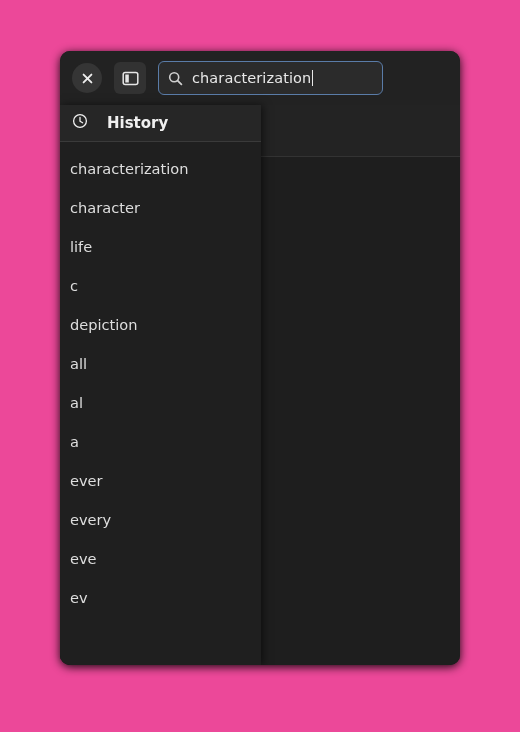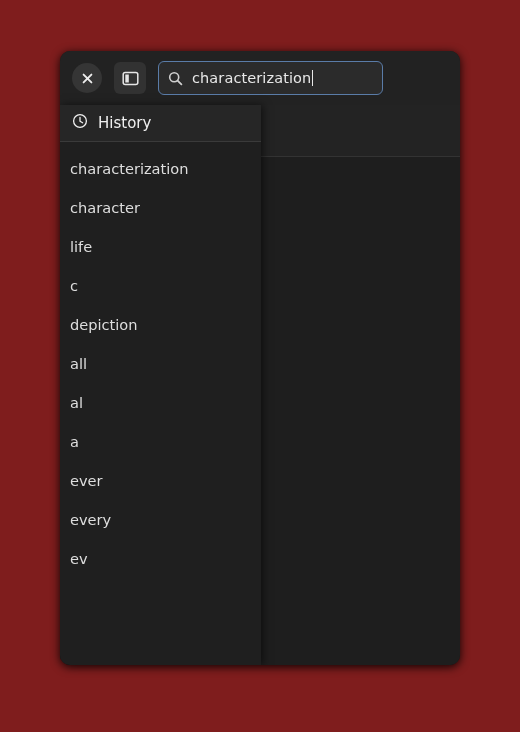--- a/index.html
+++ b/index.html
@@ -9,21 +9,21 @@
     width: 520px;
     height: 732px;
     overflow: hidden;
     font-family: "DejaVu Sans", sans-serif;
   }
 
   #root {
     position: relative;
     width: 520px;
     height: 732px;
-    background: #7f1d1d;
+    background: #ec4899;
   }
 
   
   .app-window {
     position: absolute;
     left: 60px;
     top: 51px;
     width: 400px;
     height: 614px;
     background: #1c1c1c;
@@ -174,24 +174,24 @@
   .history-header {
     height: 37px;
     background: #262626;
     border-bottom: 1px solid #3a3a3a;
     display: flex;
     align-items: center;
     padding-left: 12px;
     box-sizing: border-box;
   }
   .history-header-label {
-    margin-left: 10px;
+    margin-left: 19px;
     color: #f0f0f0;
     font-size: 15px;
-    font-weight: normal;
+    font-weight: bold;
   }
 
   .history-list {
     padding-top: 7px;
   }
   .history-item {
     height: 39px;
     display: flex;
     align-items: center;
     padding-left: 10px;
@@ -306,19 +306,22 @@
           <div class="history-item">
             <span>a</span>
           </div>
           <div class="history-item">
             <span>ever</span>
           </div>
           <div class="history-item">
             <span>every</span>
           </div>
           <div class="history-item">
+            <span>eve</span>
+          </div>
+          <div class="history-item">
             <span>ev</span>
           </div>
         </div>
     </div>
 
   </div>
 </div>
 
 </body></html>

